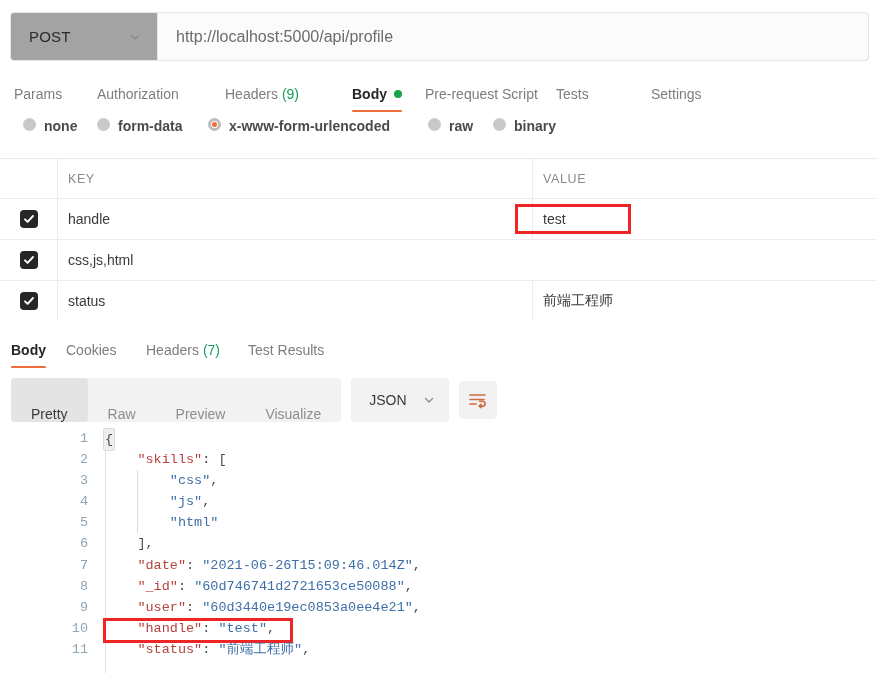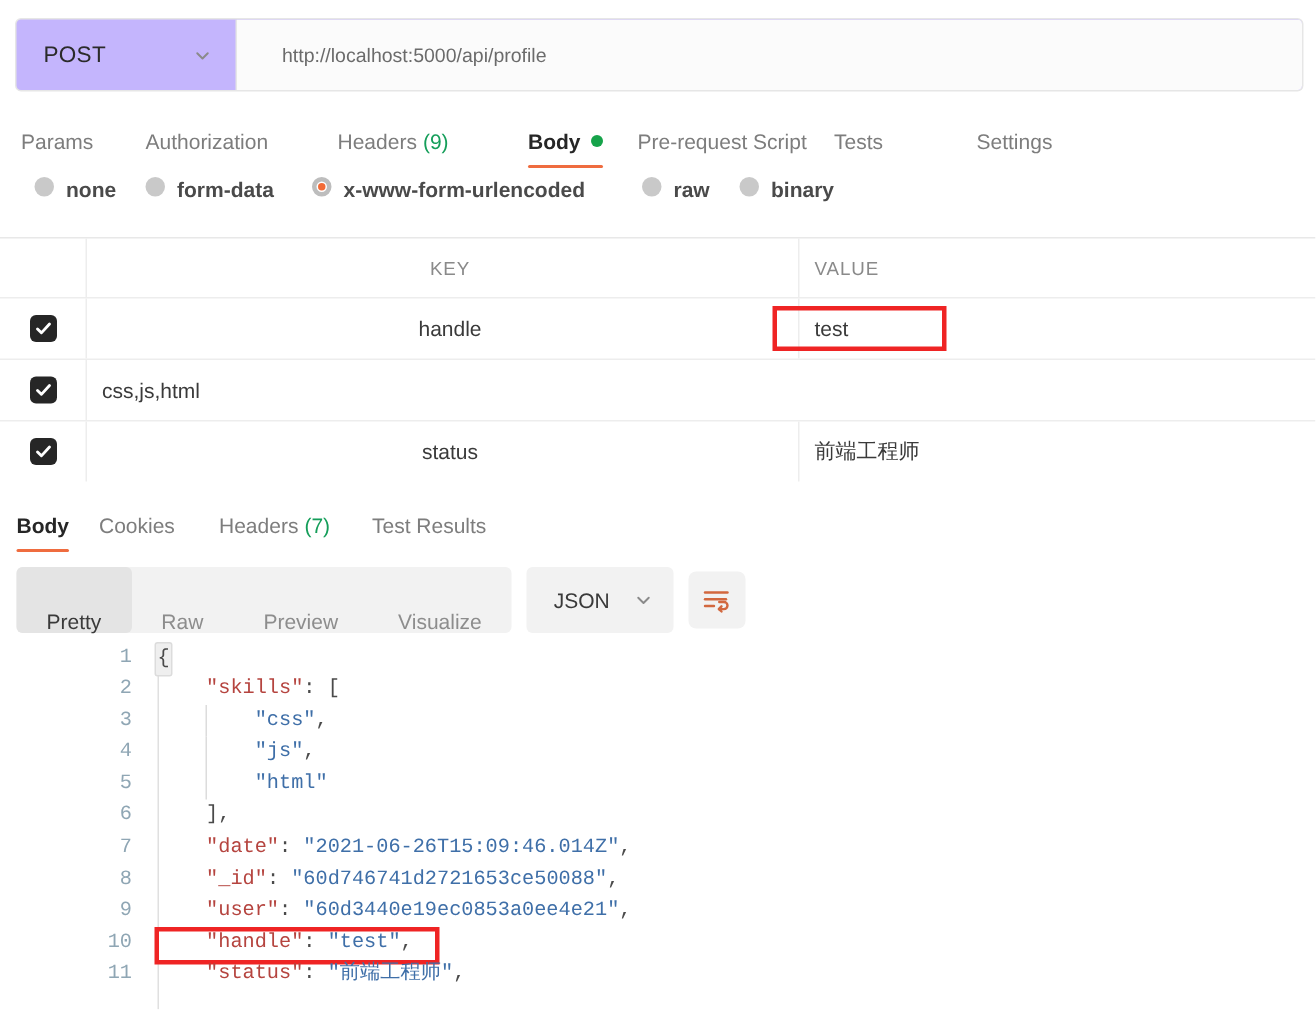--- a/index.html
+++ b/index.html
@@ -6,28 +6,28 @@
   body{
     width:877px;height:673px;overflow:hidden;background:#ffffff;
     font-family:"Liberation Sans",sans-serif;
     -webkit-font-smoothing:antialiased;
   }
   .app{position:relative;width:877px;height:673px;}
 
   
   .urlbar{position:absolute;left:10px;top:12px;width:857px;height:47px;
     display:flex;align-items:stretch;border:1px solid #e6e6e6;border-radius:4px;
-    background:#c4b5fd;overflow:hidden;}
+    background:#a3a3a3;overflow:hidden;}
   .method{width:147px;display:flex;align-items:center;justify-content:space-between;
     padding:0 16px 0 18px;box-sizing:border-box;border-right:1px solid #e6e6e6;}
   .method-label{font-size:15px;color:#2b2b2b;letter-spacing:.2px;}
   .chev{width:12px;height:12px;flex:none;}
   .chev svg{display:block;}
   .urlinput{flex:1;display:flex;align-items:center;padding-left:18px;background:#fbfbfb;}
-  .urlinput span{font-size:13px;color:#6b6b6b;margin-left:12px;}
+  .urlinput span{font-size:16px;color:#6b6b6b;}
 
   
   .reqtabs{position:absolute;left:0;top:74px;width:877px;height:40px;}
   .reqtabs .tab{position:absolute;top:0;height:40px;display:flex;align-items:center;
     font-size:14px;color:#7d7d7d;white-space:nowrap;}
   .reqtabs .tab.active{color:#262626;font-weight:bold;}
   .tab .count{color:#159e5a;margin-left:4px;}
   .greendot{display:inline-block;width:8px;height:8px;border-radius:50%;
     background:#16a34a;margin-left:7px;vertical-align:middle;}
   .tab .uline{position:absolute;left:0;right:0;bottom:2px;height:2px;background:#ef6c3f;border-radius:1px;}
@@ -38,21 +38,21 @@
   .dot{width:13px;height:13px;border-radius:50%;background:#c9c9c9;flex:none;position:relative;}
   .dot.sel{background:#ffffff;border:3px solid #bdbdbd;box-sizing:border-box;}
   .dot.sel:after{content:"";position:absolute;left:1px;top:1px;right:1px;bottom:1px;
     border-radius:50%;background:#f26b37;}
 
   
   .kvtable{position:absolute;left:0;top:158px;width:877px;}
   .kvrow{display:flex;height:41px;border-top:1px solid #ededed;box-sizing:border-box;}
   .kvrow.head{height:40px;border-top:1px solid #e8e8e8;}
   .c-check{width:58px;border-right:1px solid #ededed;display:flex;align-items:center;justify-content:center;box-sizing:border-box;}
-  .c-key{width:475px;border-right:1px solid #ededed;display:flex;align-items:center;padding-left:10px;box-sizing:border-box;justify-content:center;}
+  .c-key{width:475px;border-right:1px solid #ededed;display:flex;align-items:center;padding-left:10px;box-sizing:border-box;}
   .c-val{flex:1;display:flex;align-items:center;padding-left:10px;box-sizing:border-box;position:relative;}
   .colhead{font-size:12.5px;color:#8a8a8a;letter-spacing:.6px;}
   .celltext{font-size:14px;color:#3a3a3a;}
   .cb{width:18px;height:18px;border-radius:4px;background:#262626;display:flex;align-items:center;justify-content:center;}
   .cb svg{display:block;}
   .hl-box{position:absolute;border:3px solid #ef2424;box-sizing:border-box;pointer-events:none;}
 
   
   .restabs{position:absolute;left:0;top:330px;width:877px;height:40px;}
   .restabs .tab{position:absolute;top:0;height:40px;display:flex;align-items:center;font-size:14px;color:#7d7d7d;white-space:nowrap;}

